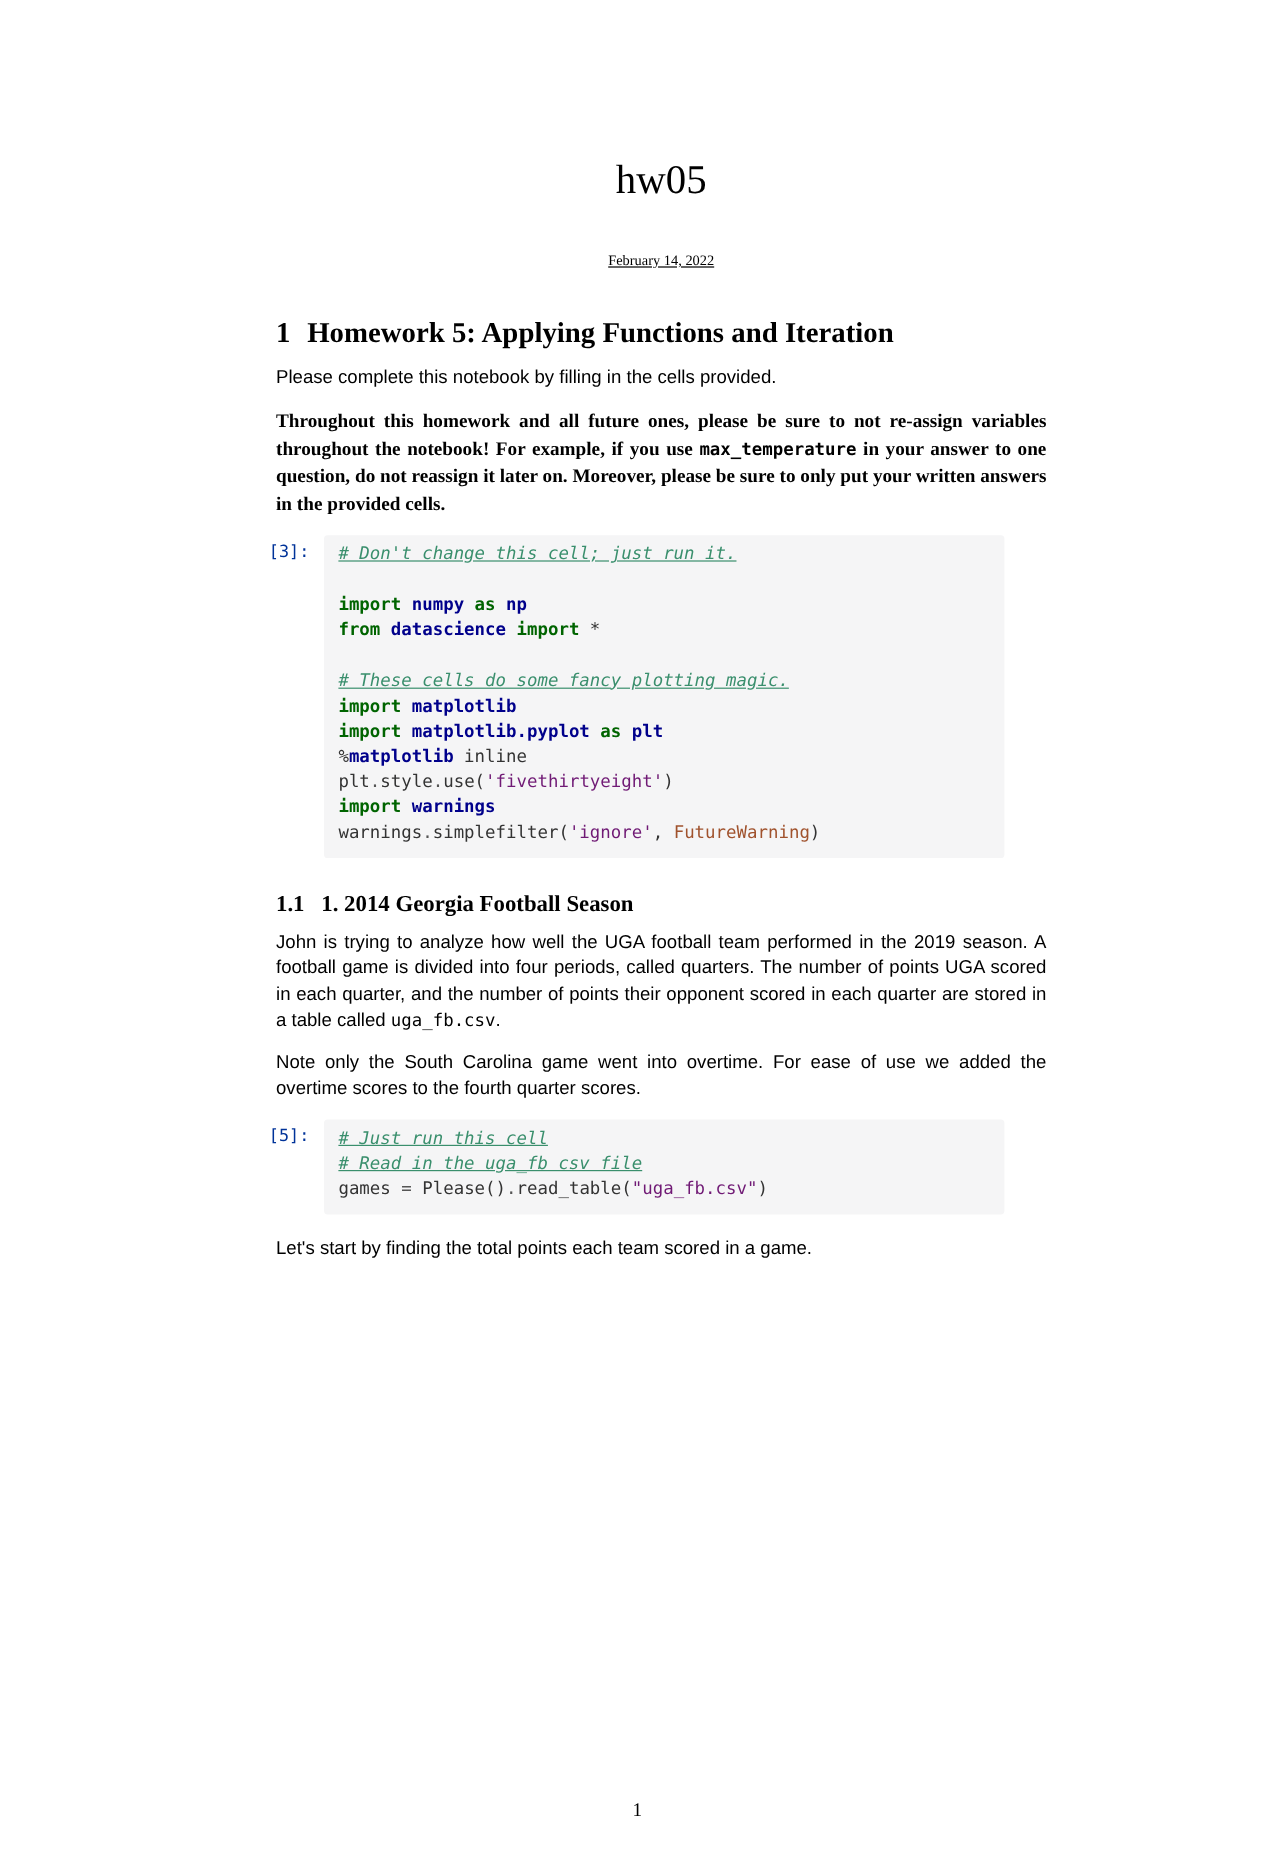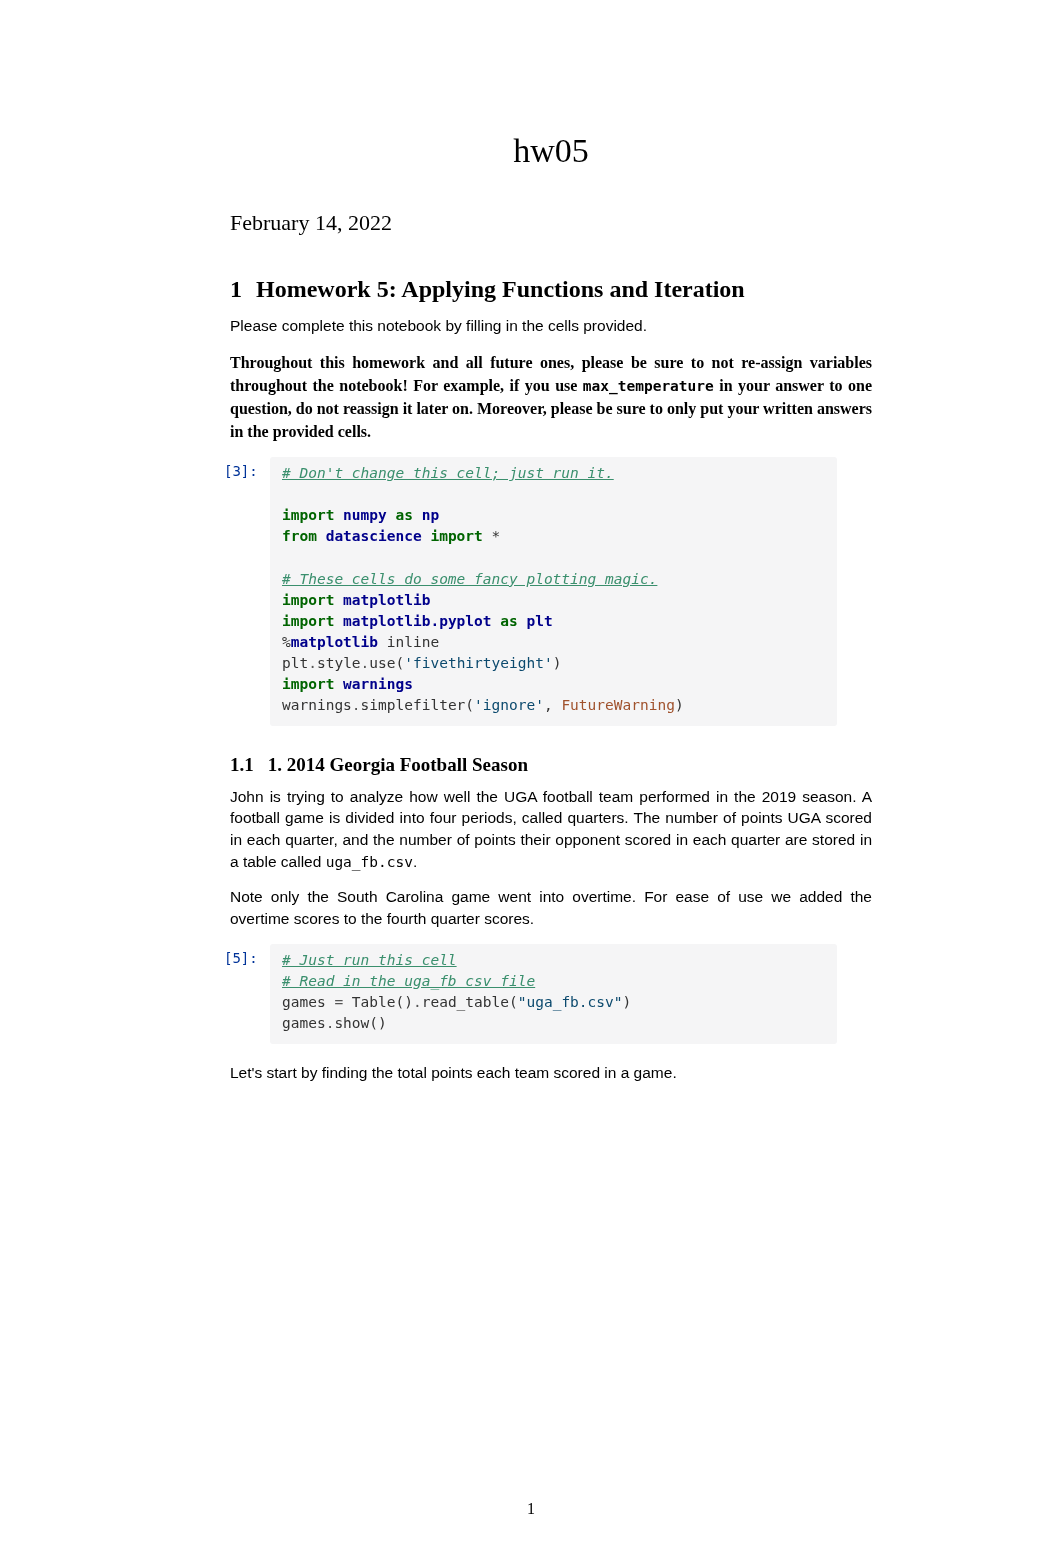--- a/index.html
+++ b/index.html
@@ -17,23 +17,24 @@
     box-sizing: border-box;
     position: relative;
   }
   .title {
     text-align: center;
     font-size: 34px;
     font-weight: normal;
     margin-bottom: 40px;
   }
   .date {
-    text-align: left;
-    font-size: 22px;
+    text-align: center;
+    font-size: 12px;
     margin-bottom: 40px;
+    text-decoration: underline;
   }
   .section-heading {
     font-size: 24px;
     font-weight: bold;
     margin-bottom: 12px;
   }
   .section-num, .subsection-num {
     margin-right: 14px;
   }
   .subsection-heading {
@@ -83,21 +84,21 @@
     font-family: "Menlo", "Consolas", monospace;
     font-size: 14.5px;
     white-space: pre;
     line-height: 1.45;
     color: #333333;
   }
   .c-comment { color: #3a8f6d; font-style: italic; text-decoration: underline; }
   .c-keyword { color: #006400; font-weight: bold; }
   .c-module  { color: #00008b; font-weight: bold; }
   .c-magic   { color: #00008b; font-weight: bold; }
-  .c-string  { color: #0c4a6e; text-align: center; }
+  .c-string  { color: #701a75; text-align: center; }
   .c-builtin { color: #a0522d; }
   .c-op      { color: #555555; }
   .page-number {
     position: absolute;
     bottom: 50px;
     left: 0;
     right: 0;
     text-align: center;
     font-size: 16px;
   }
@@ -146,21 +147,20 @@
     <span>John is trying to analyze how well the UGA football team performed in the 2019 season. A football game is divided into four periods, called quarters.    The number of points UGA scored in each quarter, and the number of points their opponent scored in each quarter are stored in a table called </span><span class="monotype" style="font-size:14.5px;">uga_fb.csv</span><span>.</span>
   </div>
 
   <div class="para body-text">Note only the South Carolina game went into overtime.     For ease of use we added the overtime scores to the fourth quarter scores.</div>
 
   <div class="code-wrap">
     <div class="code-block">
       <div class="prompt">[5]:</div>
       <div class="code-line"><span class="c-comment"># Just run this cell</span></div>
       <div class="code-line"><span class="c-comment"># Read in the uga_fb csv file</span></div>
-      <div class="code-line"><span>games </span><span class="c-op">=</span><span> Table()</span><span class="c-op">.</span><span>read_table(</span><span class="c-string">"uga_fb.csv"</span><span>)</span></div>
-      <div class="code-line"><span>games</span><span class="c-op">.</span><span>show()</span></div>
+      <div class="code-line"><span>games </span><span class="c-op">=</span><span> Please()</span><span class="c-op">.</span><span>read_table(</span><span class="c-string">"uga_fb.csv"</span><span>)</span></div>
     </div>
   </div>
 
   <div class="para body-text">Let's start by finding the total points each team scored in a game.</div>
 
   <div class="page-number">1</div>
 </div>
 
 </body></html>

